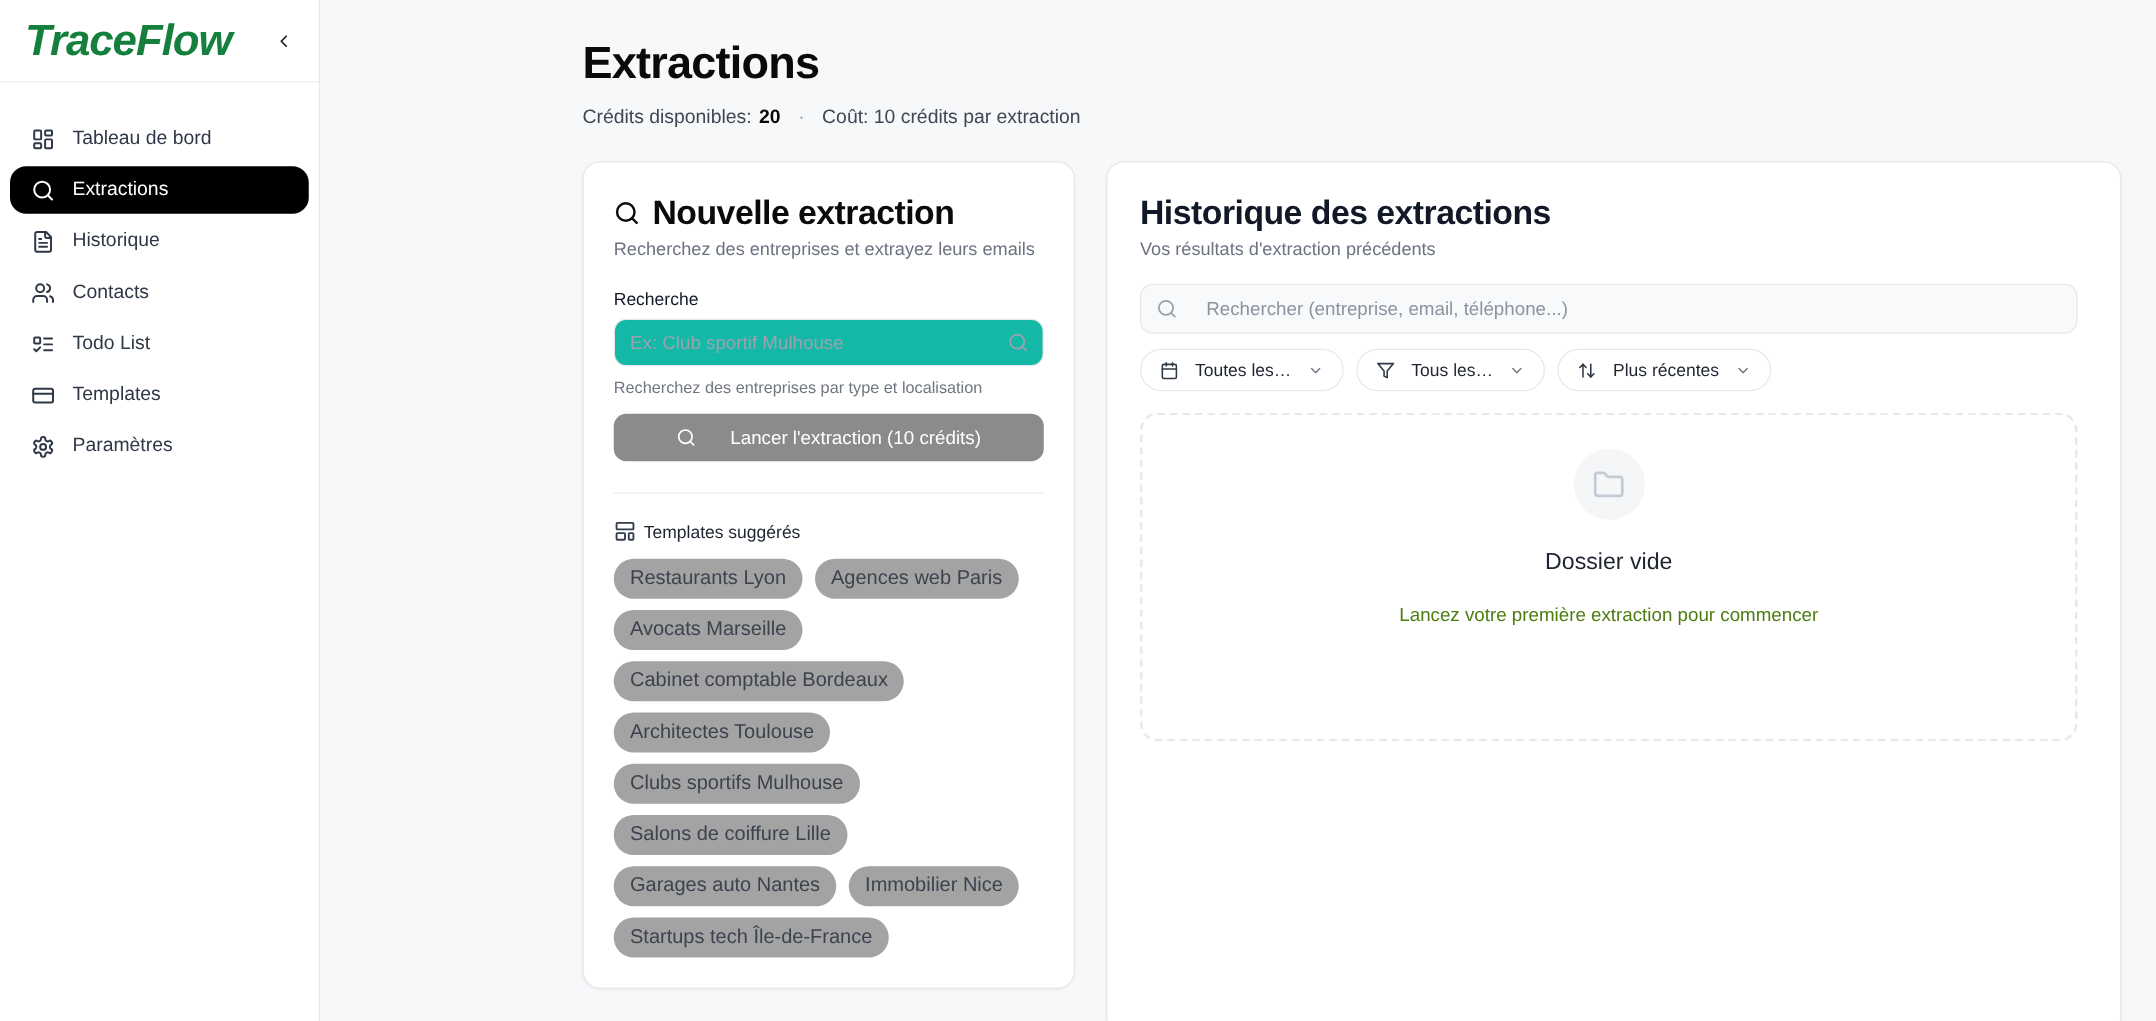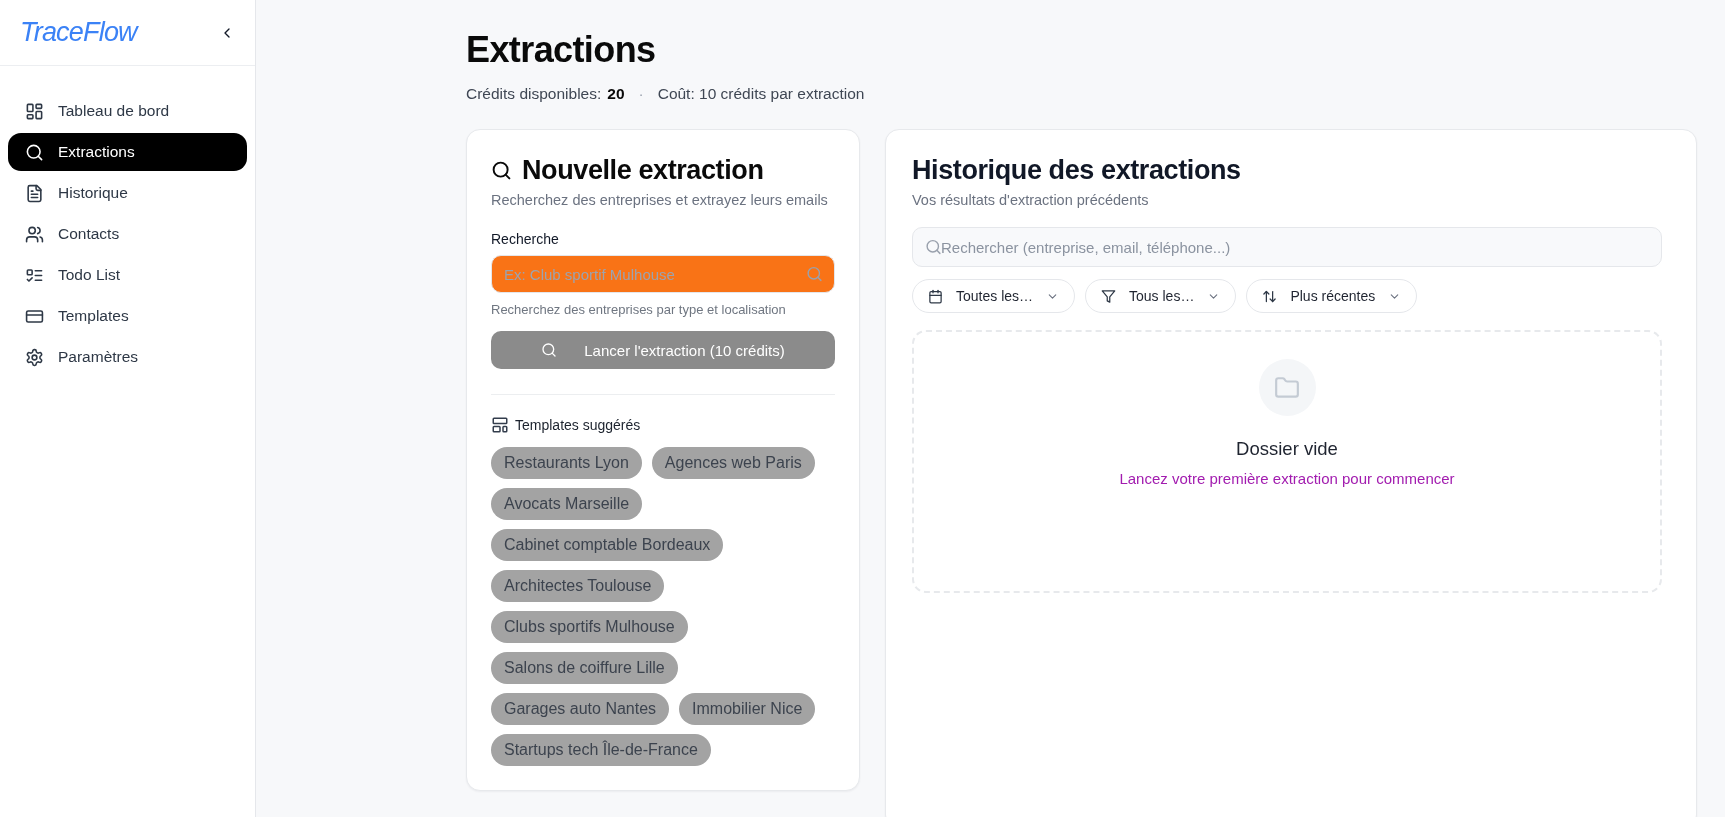--- a/index.html
+++ b/index.html
@@ -8,21 +8,21 @@
     width:1725px; height:817px; overflow:hidden;
     font-family:"Liberation Sans", sans-serif;
     background:#f7f8fa; color:#111827;
   }
   .app { display:flex; width:100%; height:100%; }
 
   
   .sidebar { width:256px; flex-shrink:0; background:#ffffff; border-right:1px solid #e5e7eb; }
   .sidebar-header { height:66px; display:flex; align-items:center; justify-content:space-between;
     padding:0 16px 0 20px; border-bottom:1px solid #eceef1; }
-  .logo { font-size:27px; font-weight:normal; font-style:italic; letter-spacing:-0.8px; color:#3b82f6; }
+  .logo { font-size:35px; font-weight:bold; font-style:italic; letter-spacing:-0.8px; color:#15803d; }
   .collapse-btn { background:none; border:none; padding:4px; color:#111827; cursor:pointer; display:flex; }
   .collapse-btn svg { width:16px; height:16px; }
   .nav { padding:26px 8px 0 8px; display:flex; flex-direction:column; gap:3px; }
   .nav-item { display:flex; align-items:center; gap:14px; height:38px; padding:0 17px;
     border-radius:13px; color:#2e3846; font-size:15.5px; cursor:pointer; }
   .nav-item svg { width:19px; height:19px; flex-shrink:0; }
   .nav-item.active { background:#000000; color:#ffffff; }
 
   
   .main { flex:1; padding:30px 28px 0 210px; }
@@ -39,58 +39,58 @@
 
   
   .card-left { width:394px; flex-shrink:0; padding:25px 24px 24px; }
   .card-title-row { display:flex; align-items:center; gap:10px; color:#0a0a0a; }
   .card-title-row svg { width:21px; height:21px; }
   .card-title { font-size:27px; font-weight:800; letter-spacing:-0.4px; }
   .card-sub { margin-top:6px; font-size:14.5px; color:#6b7280; }
   .field-label { margin-top:23px; font-size:14px; font-weight:500; color:#111827; }
   .input-wrap { margin-top:8px; position:relative; }
   .text-input { width:100%; height:38px; border:1px solid #e4e6ea; border-radius:10px;
-    background:#f97316; padding:0 38px 0 12px; font-size:15px; color:#111827; font-family:inherit; outline:none; }
+    background:#14b8a6; padding:0 38px 0 12px; font-size:15px; color:#111827; font-family:inherit; outline:none; }
   .text-input::placeholder { color:#9ca3af; }
   .input-icon-right { position:absolute; right:12px; top:50%; transform:translateY(-50%);
     width:17px; height:17px; color:#9aa1ad; pointer-events:none; }
   .hint { margin-top:9px; font-size:13px; color:#6f7681; }
   .submit-btn { margin-top:14px; width:100%; height:38px; border:none; border-radius:10px;
     background:#8b8b8b; color:#ffffff; font-size:15px; font-family:inherit;
     display:flex; align-items:center; justify-content:center; gap:27px; cursor:default; }
   .submit-btn svg { width:16px; height:16px; }
   .divider { margin:25px 0 0; border:none; border-top:1px solid #eceef0; }
   .templates-title { margin-top:21px; display:flex; align-items:center; gap:6px;
     font-size:14px; color:#1c232e; }
   .templates-title svg { width:18px; height:18px; color:#333d4c; }
   .chips { margin-top:13px; display:flex; flex-wrap:wrap; gap:9px 10px; }
   .chip { background:#a3a3a3; border:none; border-radius:999px; padding:7px 13px;
     font-size:16px; color:#3c434e; font-family:inherit; cursor:pointer; white-space:nowrap; }
 
   
   .card-right { flex:1; padding:25px 34px 26px 26px; height:700px; }
   .search-wrap { margin-top:19px; position:relative; }
   .history-search { width:100%; height:40px; border:1px solid #e5e7eb; border-radius:10px;
-    background:#f8f9fb; padding:0 14px 0 28px; font-size:15px; color:#b91c1c; font-family:inherit; outline:none; }
+    background:#f8f9fb; padding:0 14px 0 52px; font-size:15px; color:#b91c1c; font-family:inherit; outline:none; }
   .history-search::placeholder { color:#8b93a0; }
   .input-icon-left { position:absolute; left:13px; top:50%; transform:translateY(-50%);
     width:17px; height:17px; color:#9aa1ad; pointer-events:none; }
   .filters-row { margin-top:12px; display:flex; gap:10px; }
   .filter-pill { display:flex; align-items:center; gap:13px; height:34px; padding:0 15px;
     background:#fff; border:1px solid #e5e7eb; border-radius:999px; font-size:14px;
     color:#1f2430; font-family:inherit; cursor:pointer; }
   .filter-pill .lead-icon { width:15px; height:15px; color:#2e3846; }
   .filter-pill .chev { width:13px; height:13px; color:#6b7280; }
   .empty-box { margin-top:17px; height:263px; border:2px dashed #e7e9ec; border-radius:14px;
     display:flex; flex-direction:column; align-items:center; padding-top:27px; }
   .empty-circle { width:57px; height:57px; border-radius:50%; background:#f4f6f8;
     display:flex; align-items:center; justify-content:center; }
   .empty-circle svg { width:26px; height:26px; color:#c4cbd4; }
   .empty-title { margin-top:22px; font-size:18.5px; font-weight:500; color:#1f2430; }
-  .empty-sub { margin-top:10px; font-size:15px; color:#a21caf; }
+  .empty-sub { margin-top:24px; font-size:15px; color:#4d7c0f; }
 </style>
 </head>
 <body>
 
 <div class="app">
 
   <aside class="sidebar">
     <div class="sidebar-header">
       <span class="logo">TraceFlow</span>
       <button class="collapse-btn">

